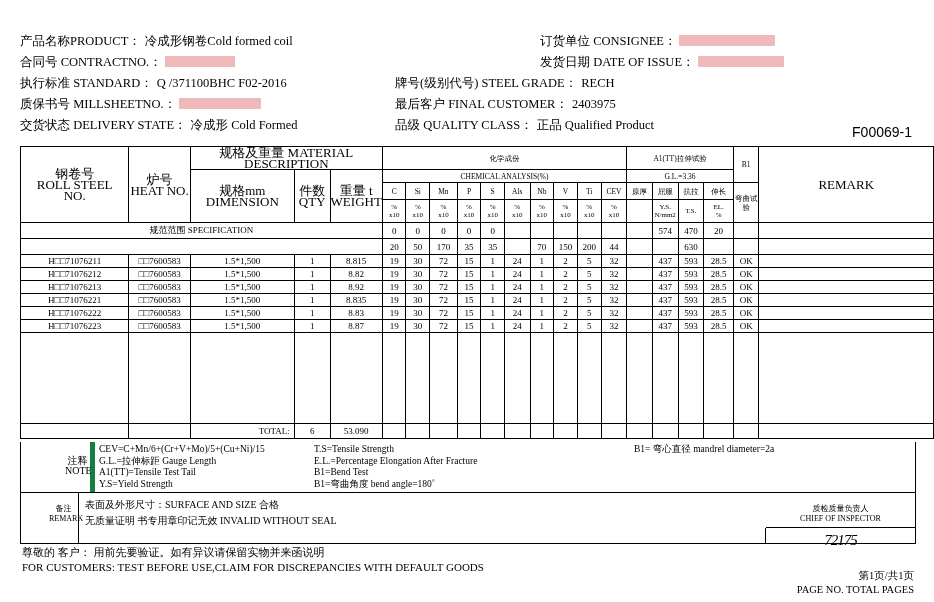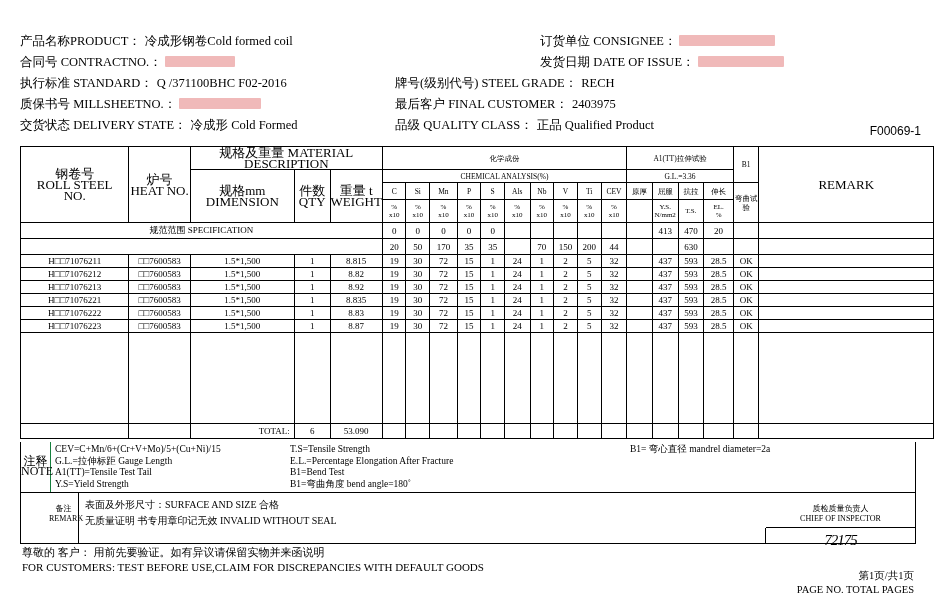--- a/index.html
+++ b/index.html
@@ -54,23 +54,23 @@
     margin-left: 3px;
     border-radius: 1px;
   }
   .redacted.w1 { width: 96px; }
   .redacted.w2 { width: 86px; }
   .redacted.w3 { width: 82px; }
   .redacted.w4 { width: 70px; }
 
   .formcode {
     position: absolute;
-    right: 13px;
+    right: 22px;
     top: 124px;
-    font-size: 12px;
+    font-size: 14px;
     font-family: "Liberation Sans", sans-serif;
   }
 
   
   table.main {
     position: absolute;
     left: 20px;
     top: 146px;
     border-collapse: collapse;
     font-size: 8.5px;
@@ -99,35 +99,35 @@
     width: 896px;
     border: 1px solid #000;
     border-top: none;
     box-sizing: border-box;
   }
   .notes-inner {
     display: flex;
   }
   .notes-label {
     width: 30px;
-    border-right: 1px solid #15803d;
-    font-size: 12px;
+    border-right: 5px solid #15803d;
+    font-size: 10px;
     line-height: 10px;
     text-align: center;
     padding-top: 14px;
     box-sizing: border-box;
+    margin-left: 44px;
   }
   .notes-body {
     flex: 1;
     display: flex;
     font-size: 9.5px;
     line-height: 11.5px;
     padding: 2px 0 2px 4px;
     box-sizing: border-box;
-    gap: 20px;
   }
   .notes-c1 { width: 215px; }
   .notes-c2 { width: 320px; }
   .notes-c3 { flex: 1; }
 
   .remark-block {
     position: absolute;
     left: 20px;
     top: 492px;
     width: 896px;
@@ -417,21 +417,21 @@
       <td>0</td>
       <td>0</td>
       <td>0</td>
       <td>0</td>
       <td></td>
       <td></td>
       <td></td>
       <td></td>
       <td></td>
       <td></td>
-      <td>413</td>
+      <td>574</td>
       <td>470</td>
       <td>20</td>
       <td></td>
       <td></td>
     </tr>
 
     <tr class="spec-row">
       <td colspan="5"></td>
       <td>20</td>
       <td>50</td>

